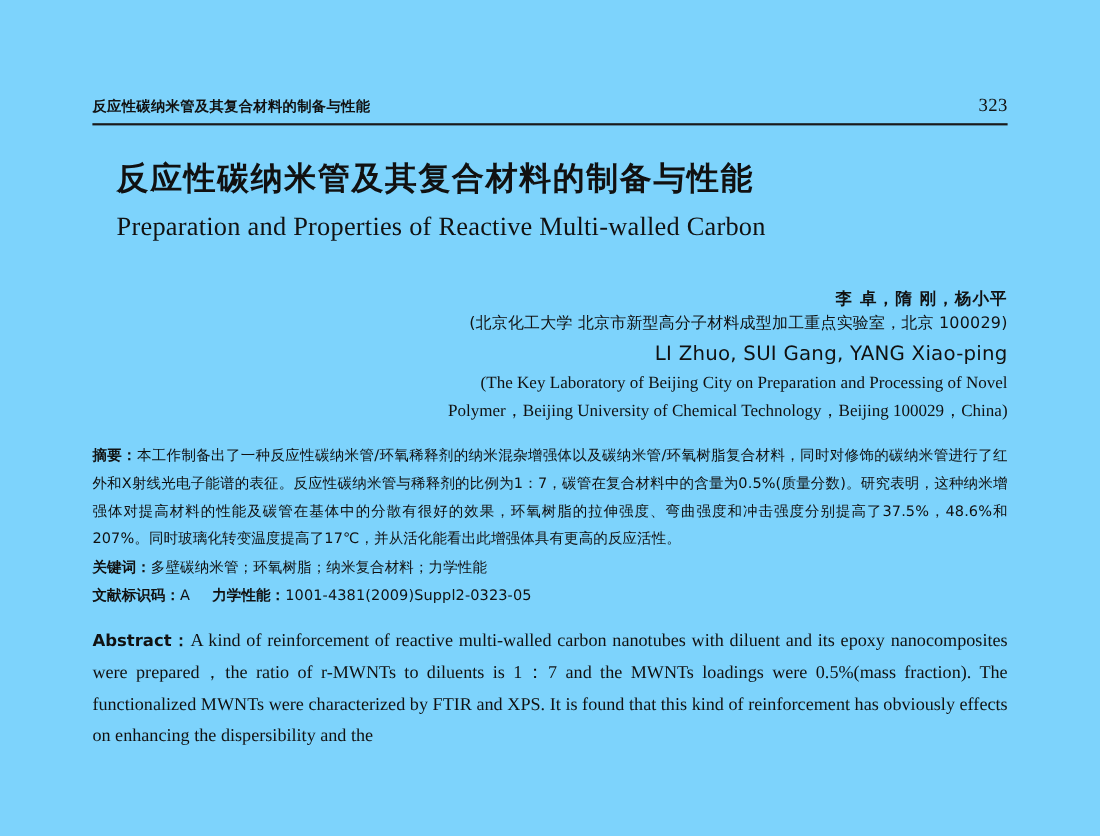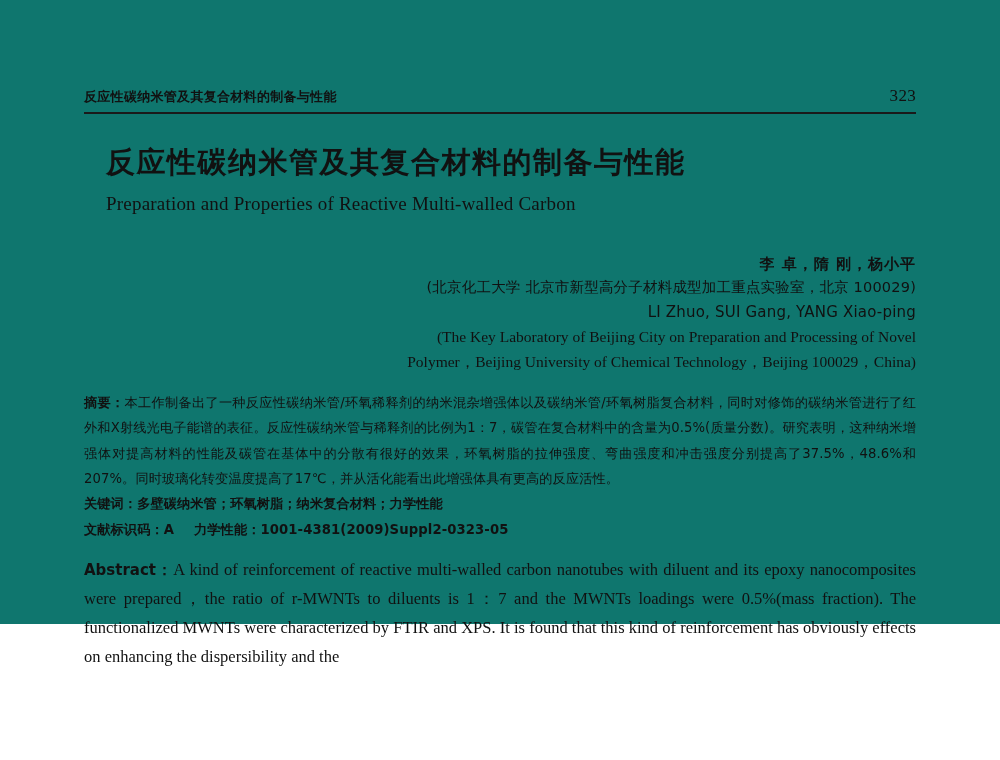--- a/index.html
+++ b/index.html
@@ -10,22 +10,22 @@
   body {
     width: 1000px;
     height: 760px;
     font-family: "Liberation Serif", serif;
     color: #111111;
     overflow: hidden;
   }
   .page {
     position: relative;
     width: 1000px;
-    height: 624px;
-    background: #0f766e;
+    height: 760px;
+    background: #7dd3fc;
     box-sizing: border-box;
   }
   .content {
     position: absolute;
     left: 84px;
     top: 86px;
     width: 832px;
   }
 
   
@@ -57,21 +57,21 @@
   .title-cn {
     font-family: "DejaVu Sans", sans-serif;
     font-weight: bold;
     font-size: 29px;
     letter-spacing: 1.5px;
     margin: 8px 0 10px 22px;
     line-height: 1.25;
   }
   .title-en {
     font-family: "Liberation Serif", serif;
-    font-size: 19px;
+    font-size: 24px;
     line-height: 1.45;
     margin: 0 0 4px 22px;
     letter-spacing: 0.2px;
   }
 
   
   .authors {
     margin-top: 34px;
     text-align: right;
     line-height: 1.62;
@@ -82,21 +82,21 @@
     font-size: 15px;
     letter-spacing: 1px;
   }
   .auth-cn-aff {
     font-family: "DejaVu Sans", sans-serif;
     font-size: 14.5px;
     letter-spacing: 0.2px;
   }
   .auth-en-names {
     font-family: "DejaVu Sans", sans-serif;
-    font-size: 15px;
+    font-size: 18px;
     letter-spacing: 0.2px;
   }
   .auth-en-aff {
     font-family: "Liberation Serif", serif;
     font-size: 15.5px;
   }
 
   
   .abs-cn {
     margin-top: 16px;
@@ -105,21 +105,20 @@
     line-height: 1.92;
     text-align: justify;
     letter-spacing: 0.1px;
   }
   .abs-cn b { font-weight: bold; }
   .kw, .clc {
     font-family: "DejaVu Sans", sans-serif;
     font-size: 13.2px;
     line-height: 1.92;
     letter-spacing: 0.1px;
-    font-weight: bold;
   }
   .clc .gap { display: inline-block; width: 20px; }
 
   
   .abs-en {
     margin-top: 14px;
     font-family: "Liberation Serif", serif;
     font-size: 16.5px;
     line-height: 1.75;
     text-align: justify;

